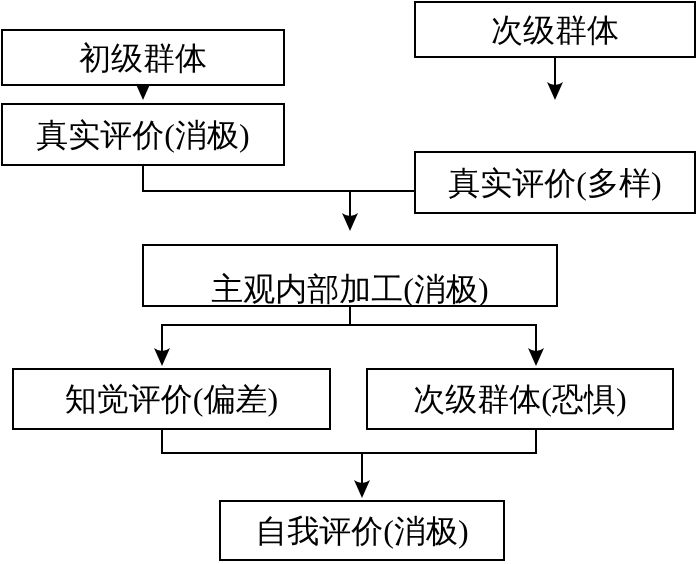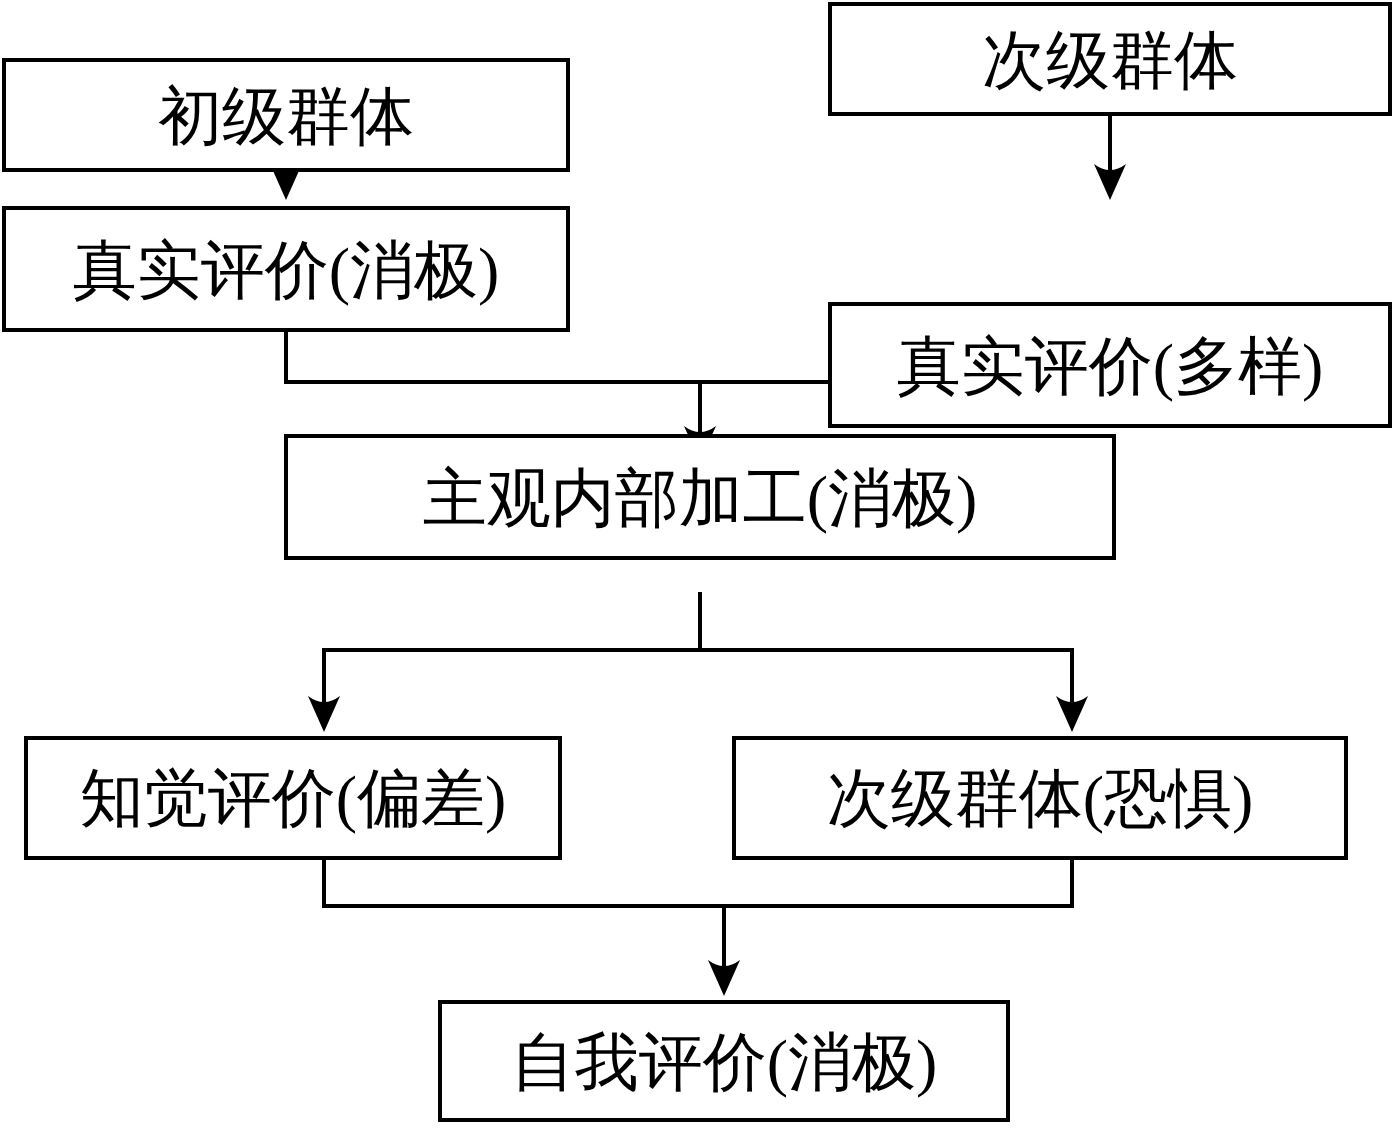--- a/index.html
+++ b/index.html
@@ -33,22 +33,22 @@
     font-size: 32px;
     line-height: 1;
     color: #000000;
     white-space: nowrap;
   }
   
   .n-primary      { left: 1px;   top: 1px;   width: 284px; height: 57px; margin-top: 28px; }
   .n-secondary    { left: 414px; top: 1px;   width: 282px; height: 57px; }
   .n-real-neg     { left: 1px;   top: 103px; width: 284px; height: 63px; }
   .n-real-div     { left: 414px; top: 103px; width: 282px; height: 63px; margin-top: 48px; }
-  .n-subjective   { left: 142px; top: 217px; width: 416px; height: 63px; }
-  .n-perceptual   { left: 12px;  top: 368px; width: 269px; height: 62px; }
+  .n-subjective   { left: 142px; top: 244px; width: 416px; height: 63px; align-items: flex-end; }
+  .n-perceptual   { left: 12px;  top: 368px; width: 319px; height: 62px; }
   .n-imagined     { left: 366px; top: 368px; width: 308px; height: 62px; }
   .n-self         { left: 219px; top: 500px; width: 286px; height: 61px; }
 </style>
 </head>
 <body>
 
 <div class="canvas">
 
   <svg class="connectors" viewBox="0 0 700 564" xmlns="http://www.w3.org/2000/svg">
     <g stroke="#000000" stroke-width="2" fill="none">

